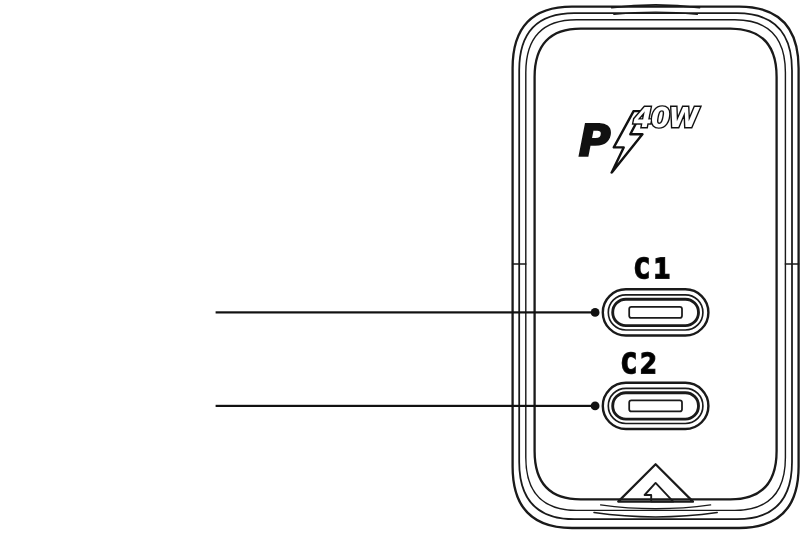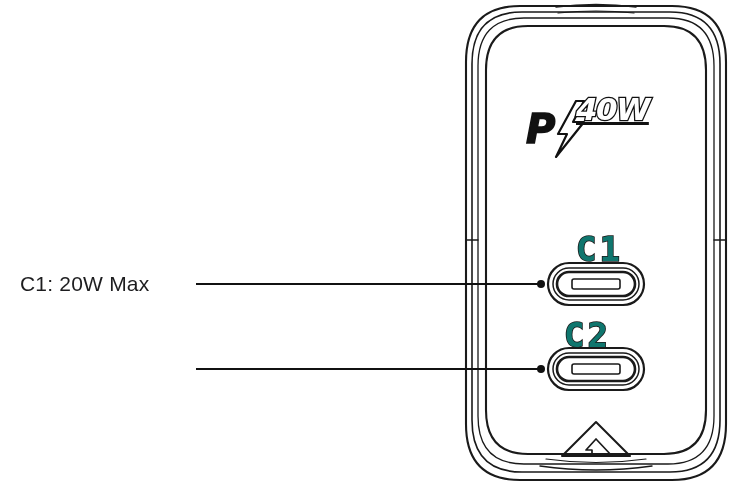--- a/index.html
+++ b/index.html
@@ -59,24 +59,24 @@
     left: 0;
     top: 0;
     width: 729px;
     height: 486px;
   }
 
   
   .port-code {
     position: absolute;
     font-family: "DejaVu Sans Mono", monospace;
-    font-size: 34px;
+    font-size: 25px;
     font-weight: 700;
     letter-spacing: 3px;
-    color: #0f766e;
+    color: #000000;
     -webkit-text-stroke: 1.6px #1a1a1a;
     paint-order: stroke fill;
     line-height: 1;
     white-space: nowrap;
   }
   #code-c1 { left: 576px; top: 232px; }
   #code-c2 { left: 564px; top: 318px; }
 
   
   #brand-logo {
@@ -98,26 +98,25 @@
     left: 2px;
     top: 17px;
     font-size: 40px;
     letter-spacing: -1px;
     color: #111111;
     -webkit-text-stroke: 1.5px #111111;
   }
   #logo-watt {
     left: 52px;
     top: 2px;
-    font-size: 31px;
+    font-size: 25px;
     letter-spacing: -1.5px;
     color: #ffffff;
     -webkit-text-stroke: 2.6px #111111;
     paint-order: stroke fill;
-    text-decoration: underline;
   }
   #logo-ower {
     left: 42px;
     top: 24px;
     font-size: 33px;
     letter-spacing: -1.5px;
     color: #ffffff;
     -webkit-text-stroke: 2.8px #111111;
     paint-order: stroke fill;
   }
@@ -184,20 +183,19 @@
     </svg>
 
     <span class="logo-text" id="logo-watt">40W</span>
 
   </div>
 
   <span class="port-code" id="code-c1">C1</span>
 
   <span class="port-code" id="code-c2">C2</span>
 
-  <span class="callout-label" id="label-c1">C1: 20W Max</span>
   <div class="leader-line" id="leader-c1"></div>
   <div class="leader-dot" id="dot-c1"></div>
 
   <div class="leader-line" id="leader-c2"></div>
   <div class="leader-dot" id="dot-c2"></div>
 
 </div>
 
 </body></html>

